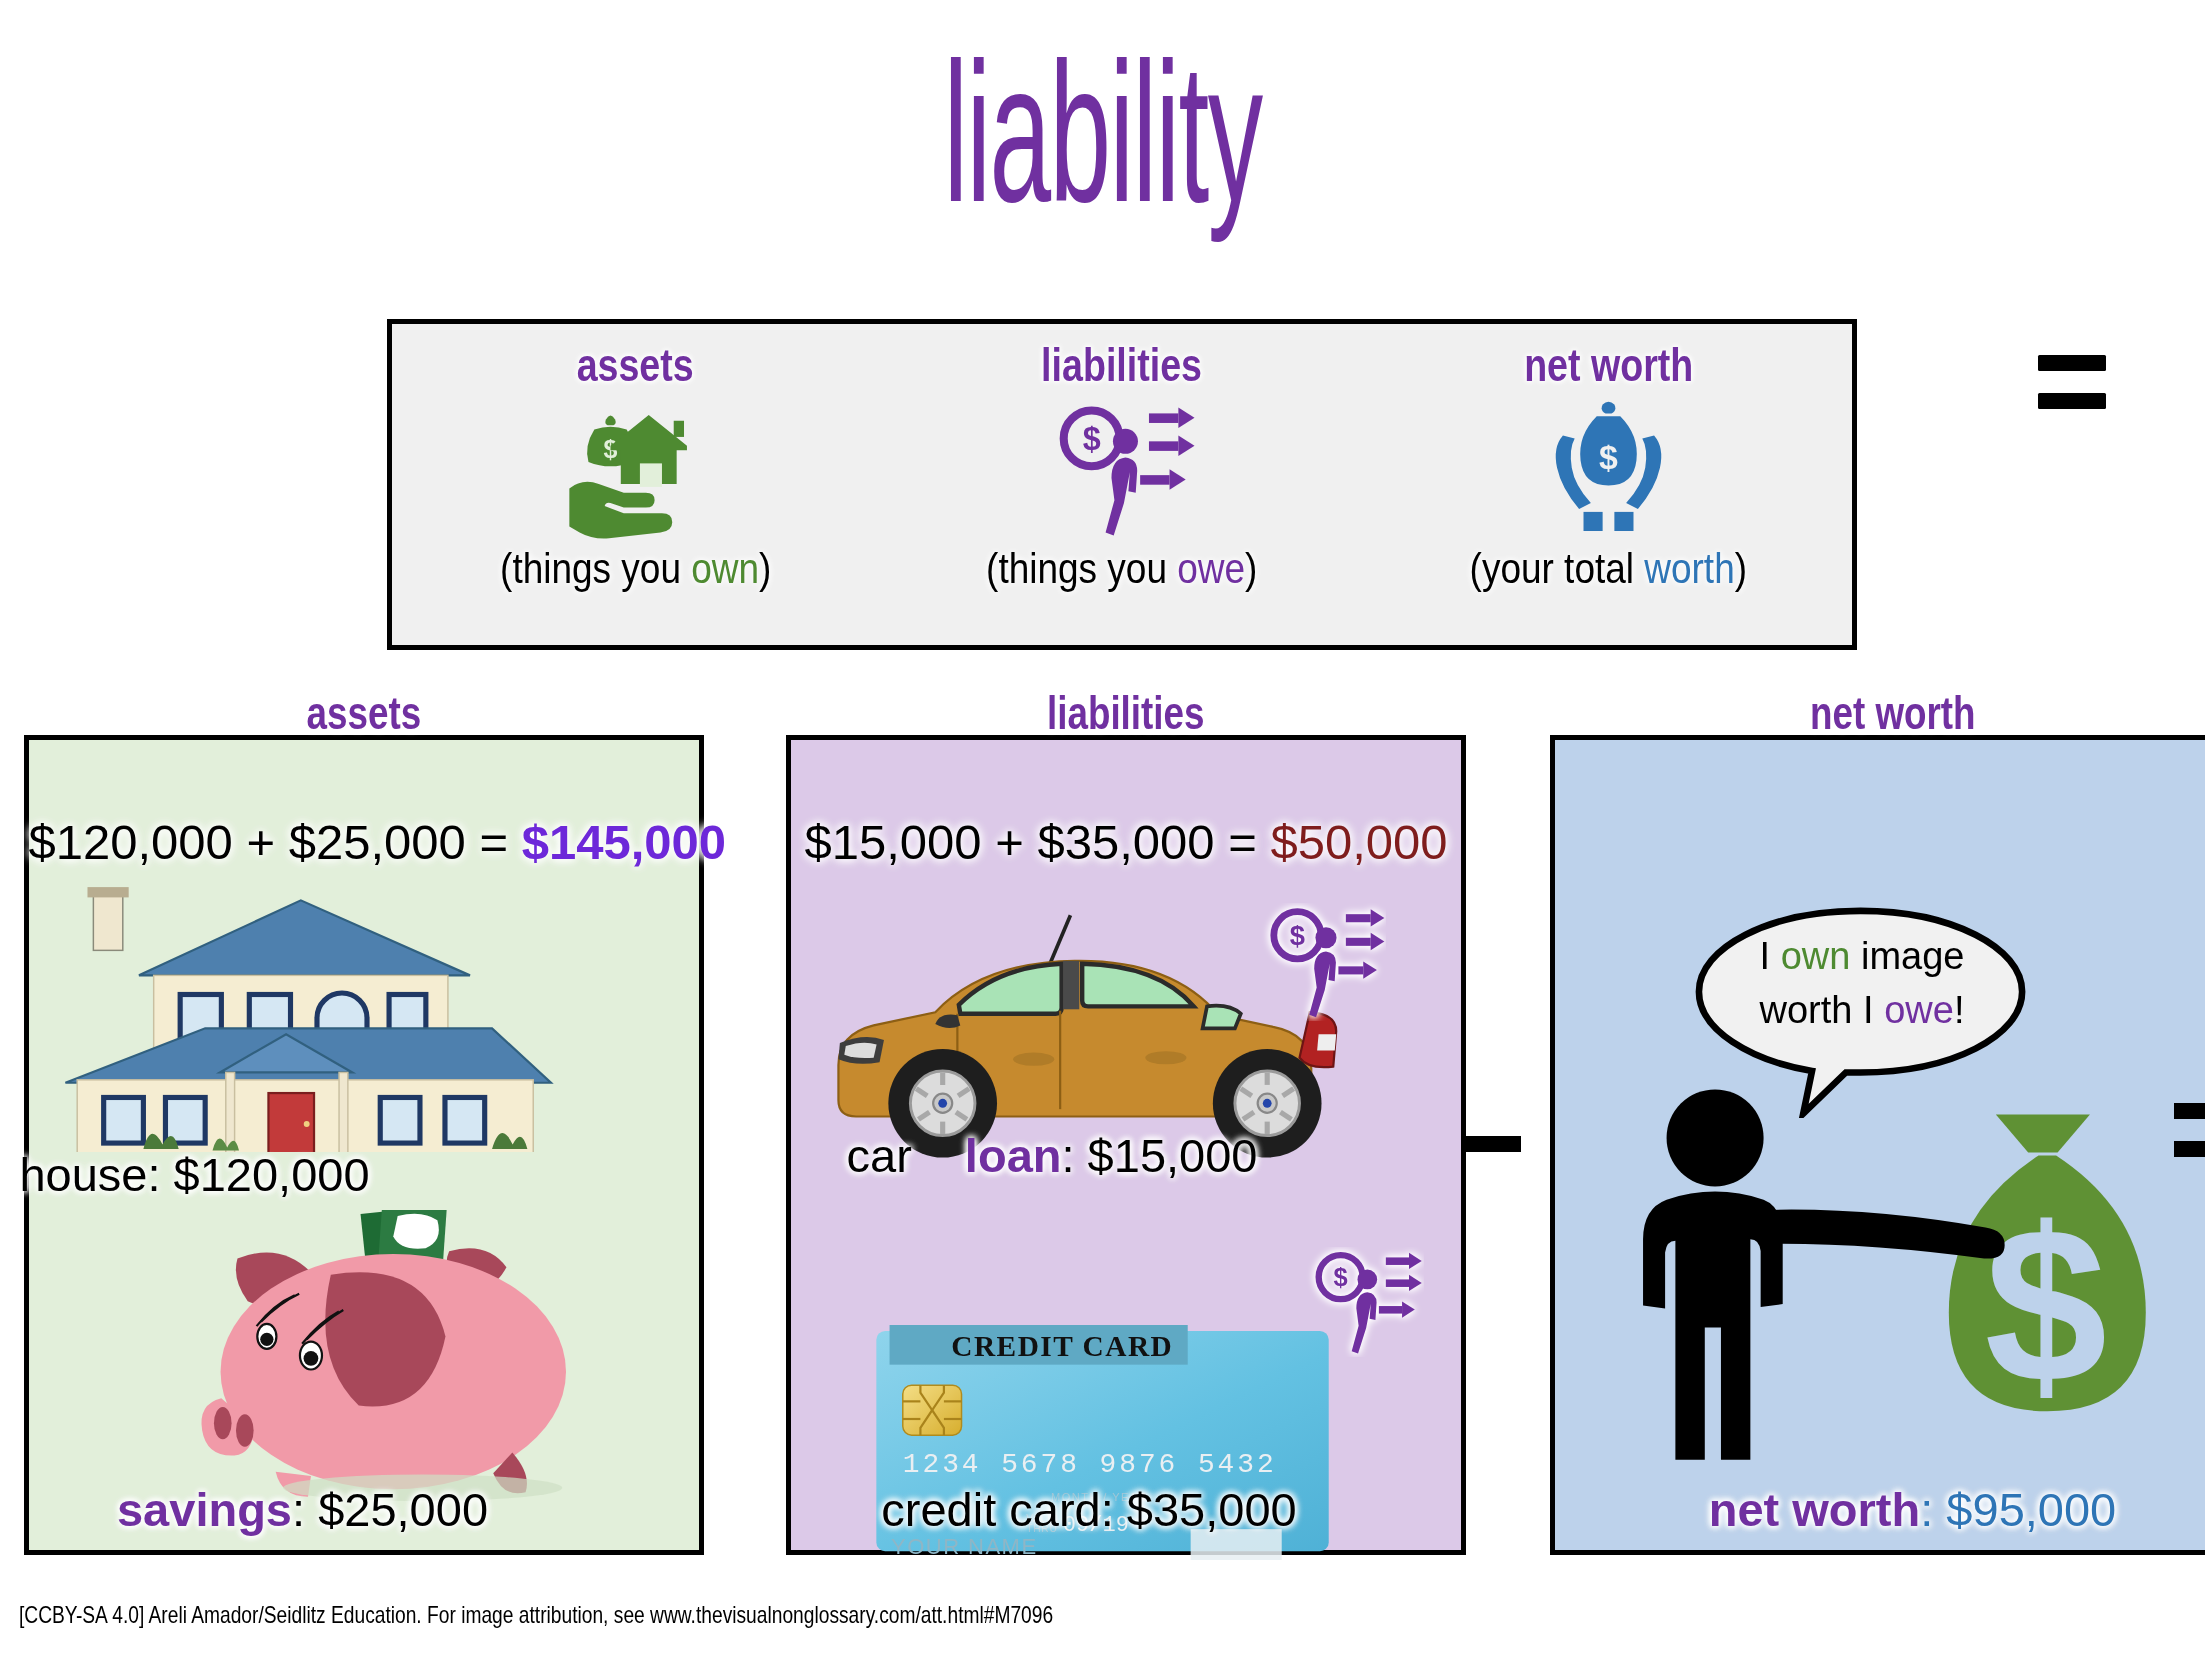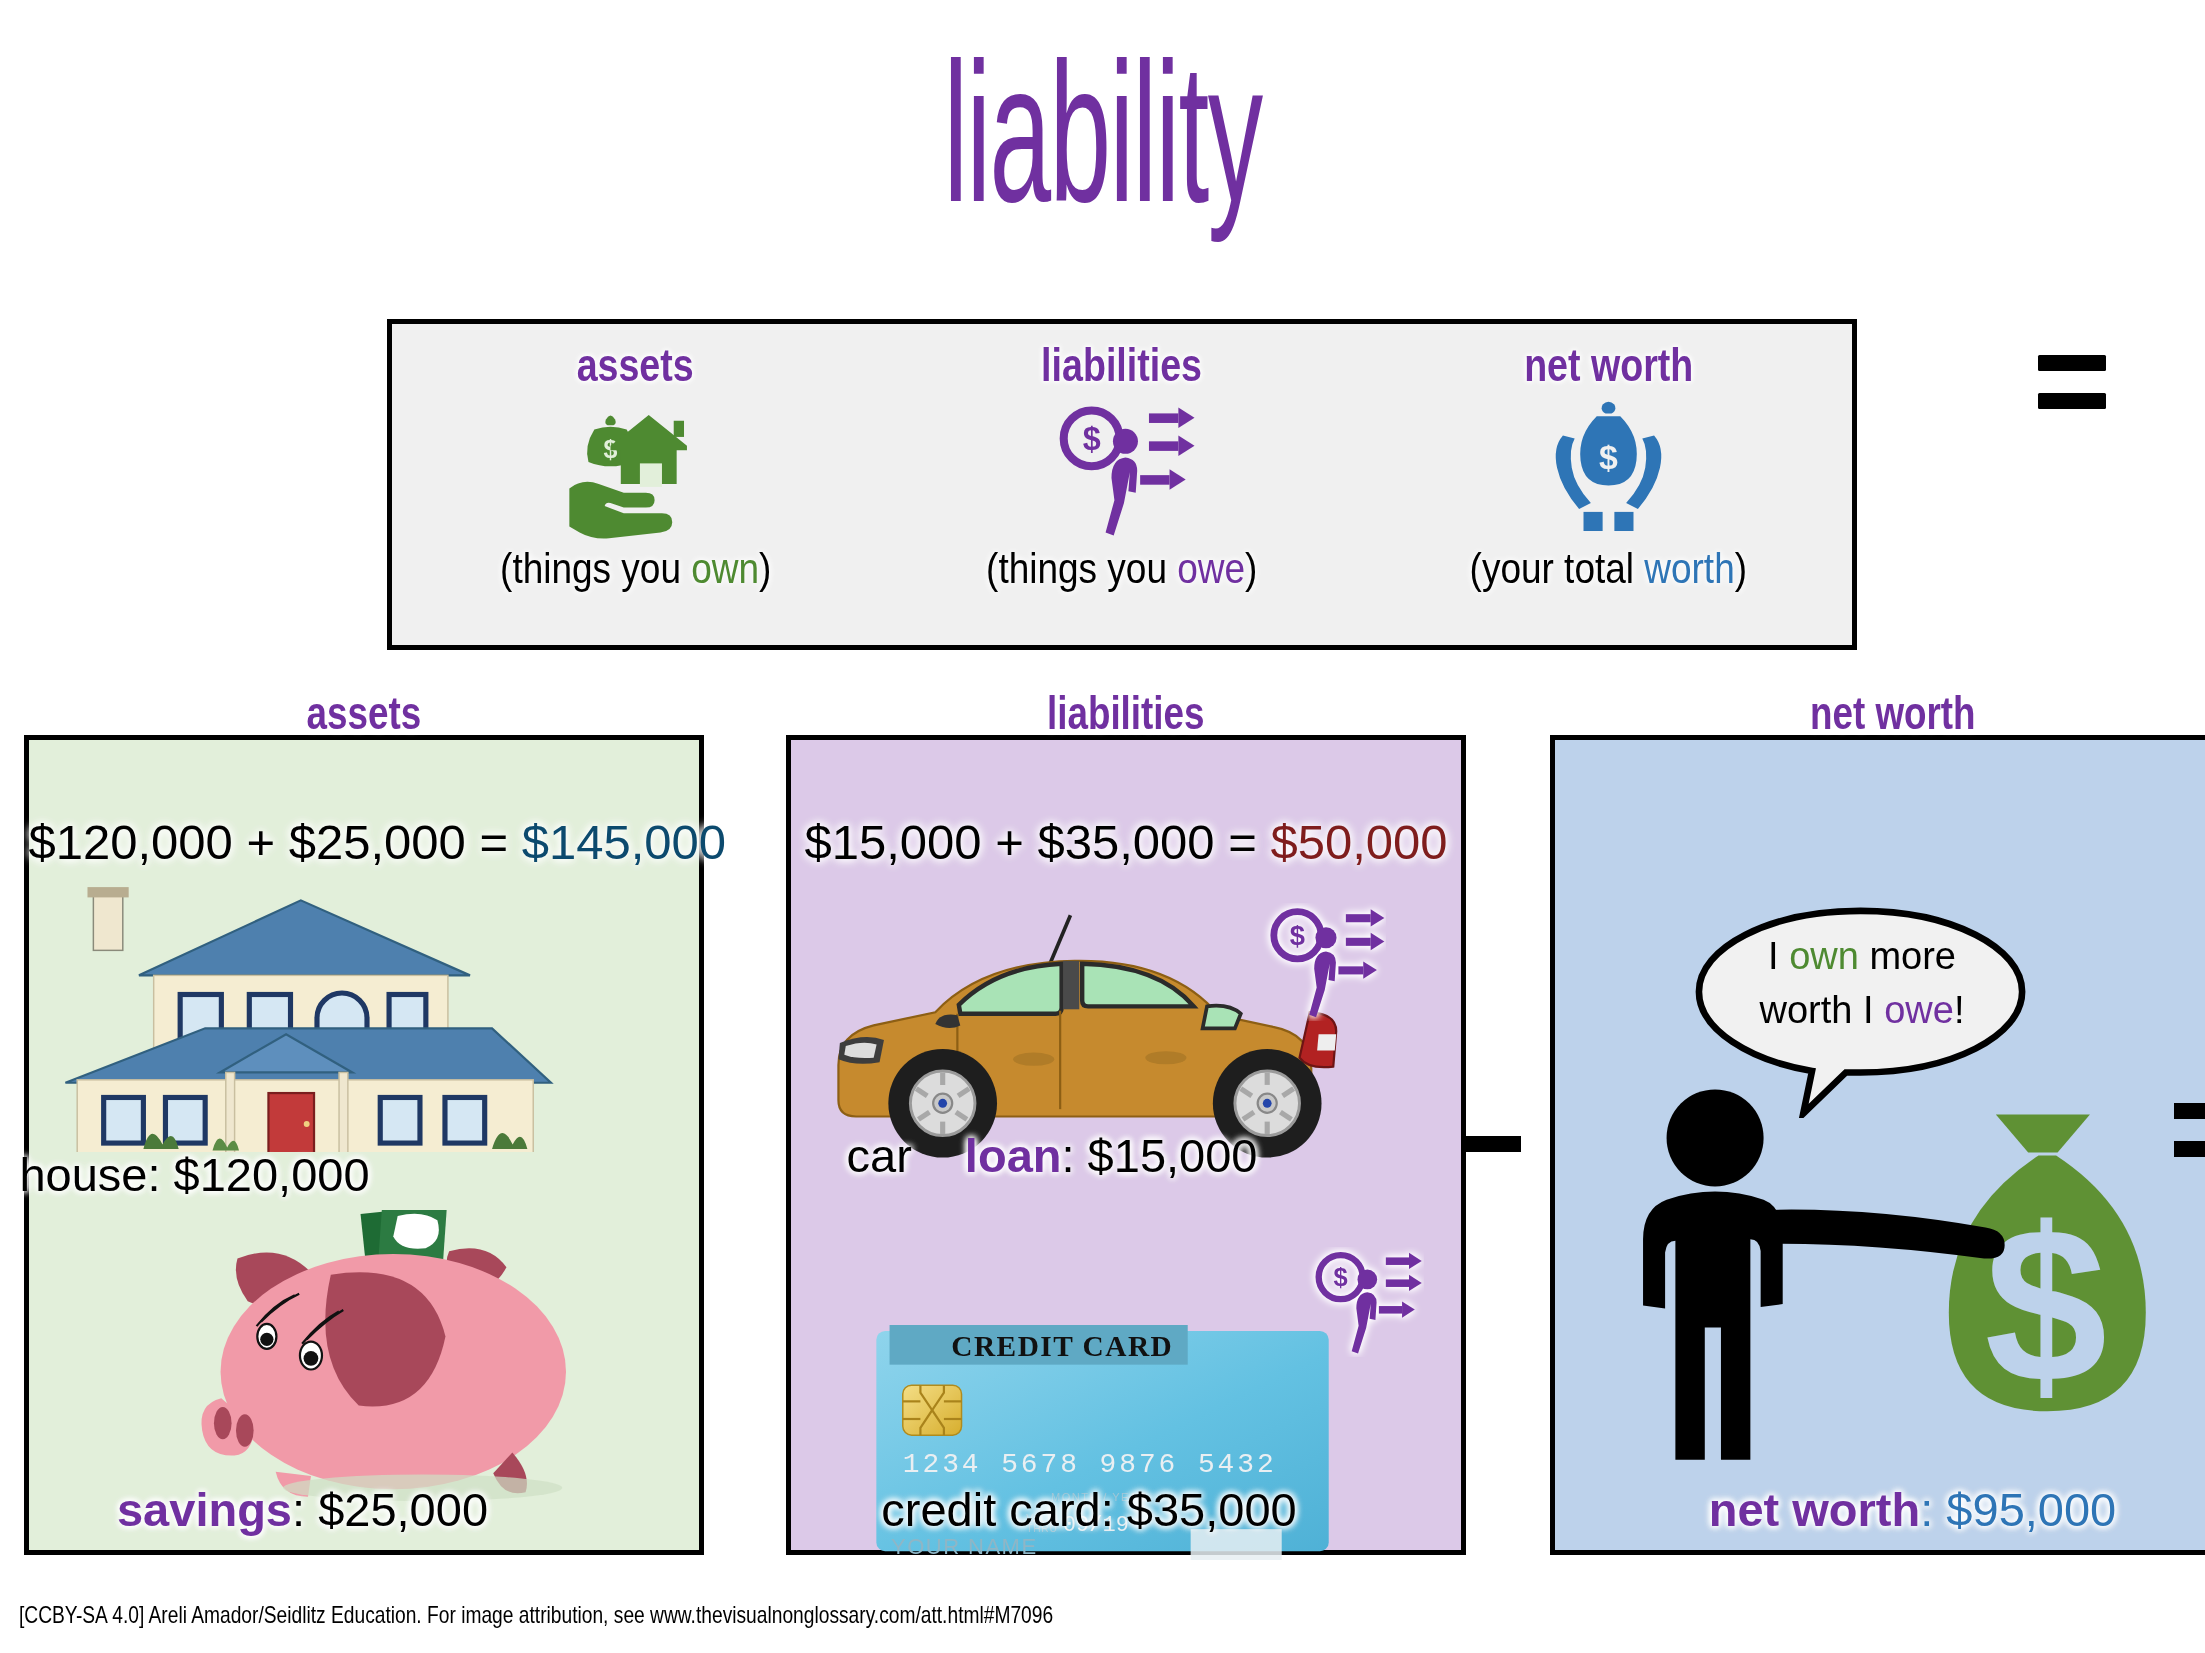--- a/index.html
+++ b/index.html
@@ -81,21 +81,21 @@
     text-shadow: 0 0 8.8px #fff, 0 0 8.8px #fff, 0 0 5.9px #fff, 0 0 5.9px #fff;
     white-space: nowrap;
   }
 
   .panel-eq {
     position: absolute; top: 74px; left: 0; width: 100%;
     text-align: center;
     font-size: 49px; color:#000; white-space: nowrap;
     text-shadow: 0 0 10.3px #fff, 0 0 10.3px #fff, 0 0 7.4px #fff;
   }
-  .panel-eq .total-green  { color:#0c4a6e; font-weight: normal; }
+  .panel-eq .total-green  { color:#6d28d9; font-weight: bold; }
   .panel-eq .total-purple { color:#7f1d1d; font-weight: normal; }
 
   .item-label {
     position: absolute; width: 100%; text-align: center;
     font-size: 47px; color: #000; white-space: nowrap;
     text-shadow: 0 0 8.8px #fff, 0 0 8.8px #fff, 0 0 6.6px #fff, 0 0 6.6px #fff;
   }
   .item-label b { color: #7030A0; padding-left: 40px; }
 
   
@@ -454,21 +454,21 @@
     <div class="panel-title">
       <span>net worth</span>
     </div>
 
     <div class="art" style="left:138px; top:165px; width:338px; height:213px;">
       <svg width="338" height="213" viewBox="0 0 460 290">
         <path d="M228 8 C352 8 448 58 448 118 C448 178 352 228 228 228 L208 228 L150 284 L162 226 C78 212 8 170 8 118 C8 58 104 8 228 8 Z" fill="#F1F1F1" stroke="#000" stroke-width="9"></path>
       </svg>
       <div style="position:absolute; left:0; top:23.5px; width:338px; text-align:center; font-size:38px; line-height:54px; color:#000;">
         <div>
-          <span>I </span><span class="c-green">own</span><span> more</span>
+          <span>I </span><span class="c-green">own</span><span> image</span>
         </div>
         <div>
           <span>worth I </span><span class="c-purple">owe</span><span>!</span>
         </div>
       </div>
     </div>
 
     <div class="art" style="left:66px; top:345px; width:588px; height:441px;">
       <svg width="588" height="441" viewBox="0 0 800 600">
 

